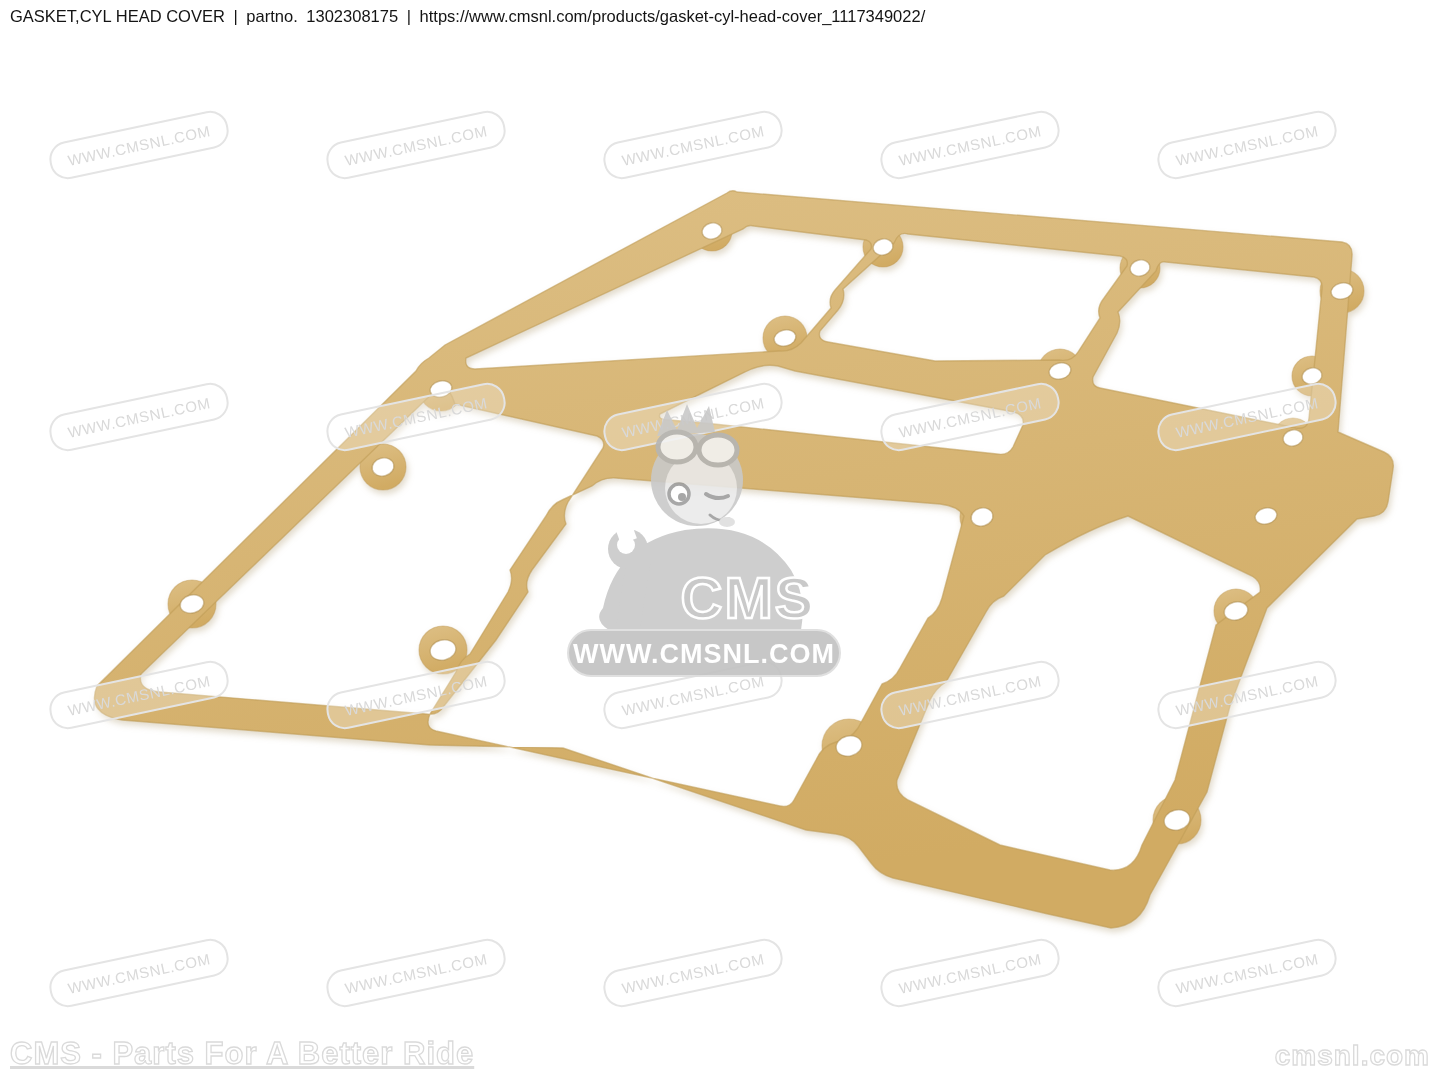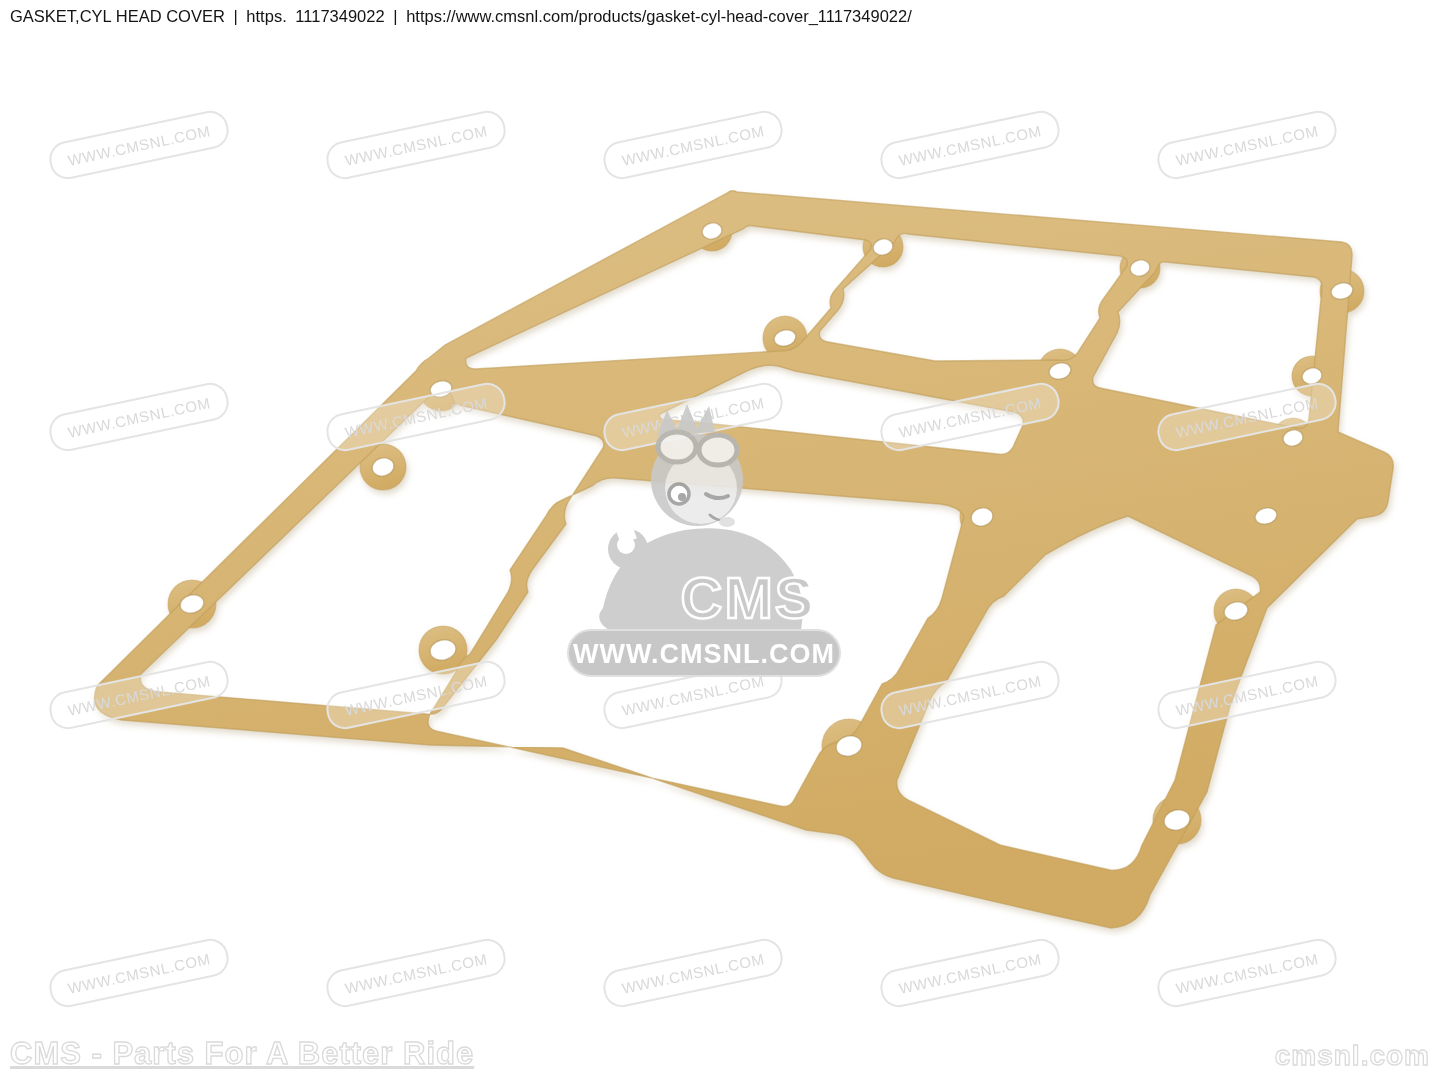--- a/index.html
+++ b/index.html
@@ -33,22 +33,22 @@
   }
   .footer-left{left:10px;font-size:31px;letter-spacing:1px;text-decoration:underline;}
   .footer-right{right:10px;font-size:28px;letter-spacing:1px;margin-top:32px;}
 </style>
 </head>
 <body style="background: rgb(255, 255, 255);">
 
 <div class="header-bar">
   <span>GASKET,CYL HEAD COVER</span>
   <span>|</span>
-  <span>https.</span>
-  <span>1117349022</span>
+  <span>partno.</span>
+  <span>1302308175</span>
   <span>|</span>
   <span>https://www.cmsnl.com/products/gasket-cyl-head-cover_1117349022/</span>
 </div>
 
 <div class="stage">
 
   <svg class="gasket-svg" width="1440" height="1080" viewBox="0 0 1440 1080">
     <defs>
       <linearGradient id="gtan" x1="0" y1="0" x2="0.25" y2="1">
         <stop offset="0" stop-color="#ddbf85"></stop>

